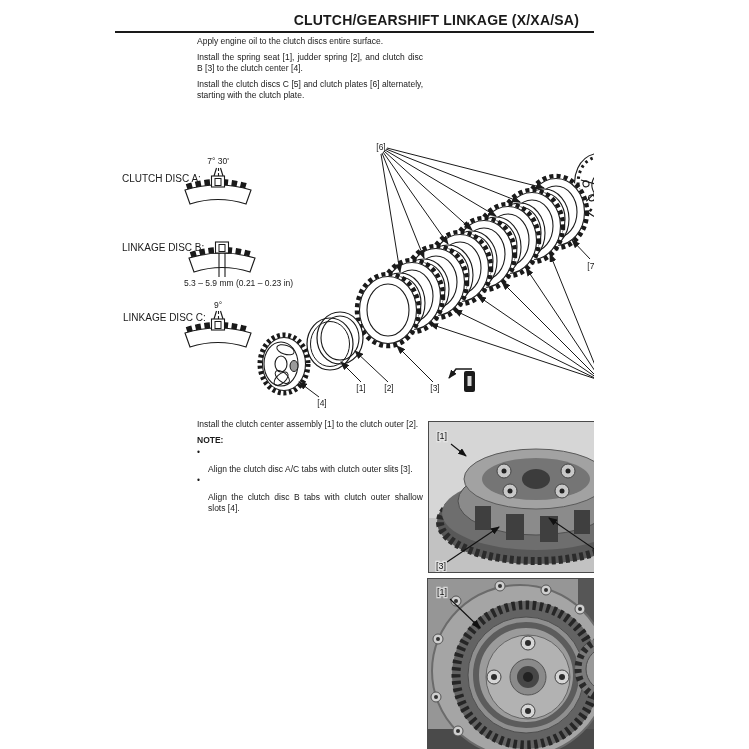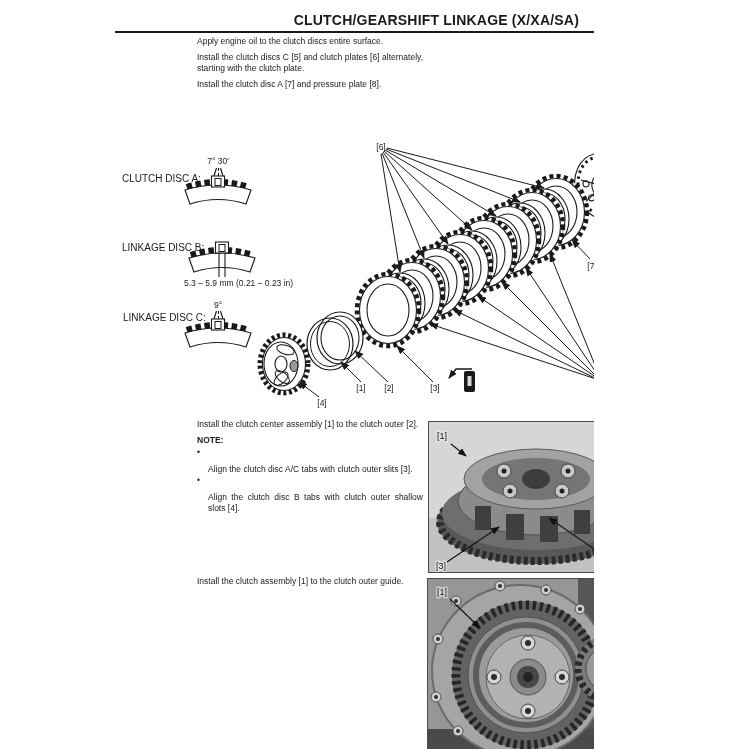--- a/index.html
+++ b/index.html
@@ -25,22 +25,22 @@
 </head>
 <body>
 
 <div class="page">
 
   <div class="title">CLUTCH/GEARSHIFT LINKAGE (X/XA/SA)</div>
   <div class="rule"></div>
 
   <div class="body-text" style="left:197px;top:36px;">
     <p>Apply engine oil to the clutch discs entire surface.</p>
+    <p>Install the spring seat [1], judder spring [2], and clutch disc B [3] to the clutch center [4].</p>
     <p>Install the clutch discs C [5] and clutch plates [6] alternately, starting with the clutch plate.</p>
-    <p>Install the clutch disc A [7] and pressure plate [8].</p>
   </div>
 
   <div class="spec-label" style="left:122px;top:173px;">CLUTCH DISC A:</div>
   <div class="dim ctr" style="left:182px;top:156px;">7° 30'</div>
   <svg class="abs" style="left:182px;top:167px;" width="72" height="40" viewBox="0 0 72 40">
     <line x1="32" y1="9" x2="34.5" y2="1" class="ink"></line>
     <line x1="41" y1="9" x2="38.5" y2="1" class="ink"></line>
     <line x1="36.5" y1="1" x2="36.5" y2="22" class="ink" stroke-dasharray="3 2" stroke-width=".8"></line>
     <path d="M5,21 Q36,11 67,21" stroke="#1a1a1a" stroke-width="8" fill="none" stroke-dasharray="5.5 3.5"></path>
     <path d="M3,23 Q36,13 69,23 L64,37 Q36,28 8,37 Z" fill="#fff" stroke="#1a1a1a" stroke-width="1.1"></path>
@@ -239,23 +239,20 @@
       </g>
       <g font-size="9" fill="#111" style="paint-order:stroke" stroke="#e4e4e4" stroke-width="2.5">
         <text x="8" y="17">[1]</text>
         <text x="7" y="147">[3]</text>
         <text x="174" y="147">[4]</text>
         <text x="198" y="147">[2]</text>
       </g>
     </svg>
   </div>
 
-  <div class="body-text" style="left:197px;top:576px;text-align:left;width:240px;">
-    <p>Install the clutch assembly [1] to the clutch outer guide.</p>
-  </div>
 
   <div class="photo cut" style="left:427px;top:578px;width:220px;height:171px;">
     <svg width="218" height="170" viewBox="0 0 218 170" font-family="Liberation Sans, sans-serif">
       <defs>
         <marker id="ah3" markerWidth="9" markerHeight="7" refX="8" refY="3.5" orient="auto" markerUnits="userSpaceOnUse">
           <path d="M0,0 L9,3.5 L0,7 Z" fill="#111"></path>
         </marker>
       </defs>
       <rect x="0" y="0" width="218" height="170" fill="#969696"></rect>
       <rect x="150" y="0" width="68" height="170" fill="#565656"></rect>

